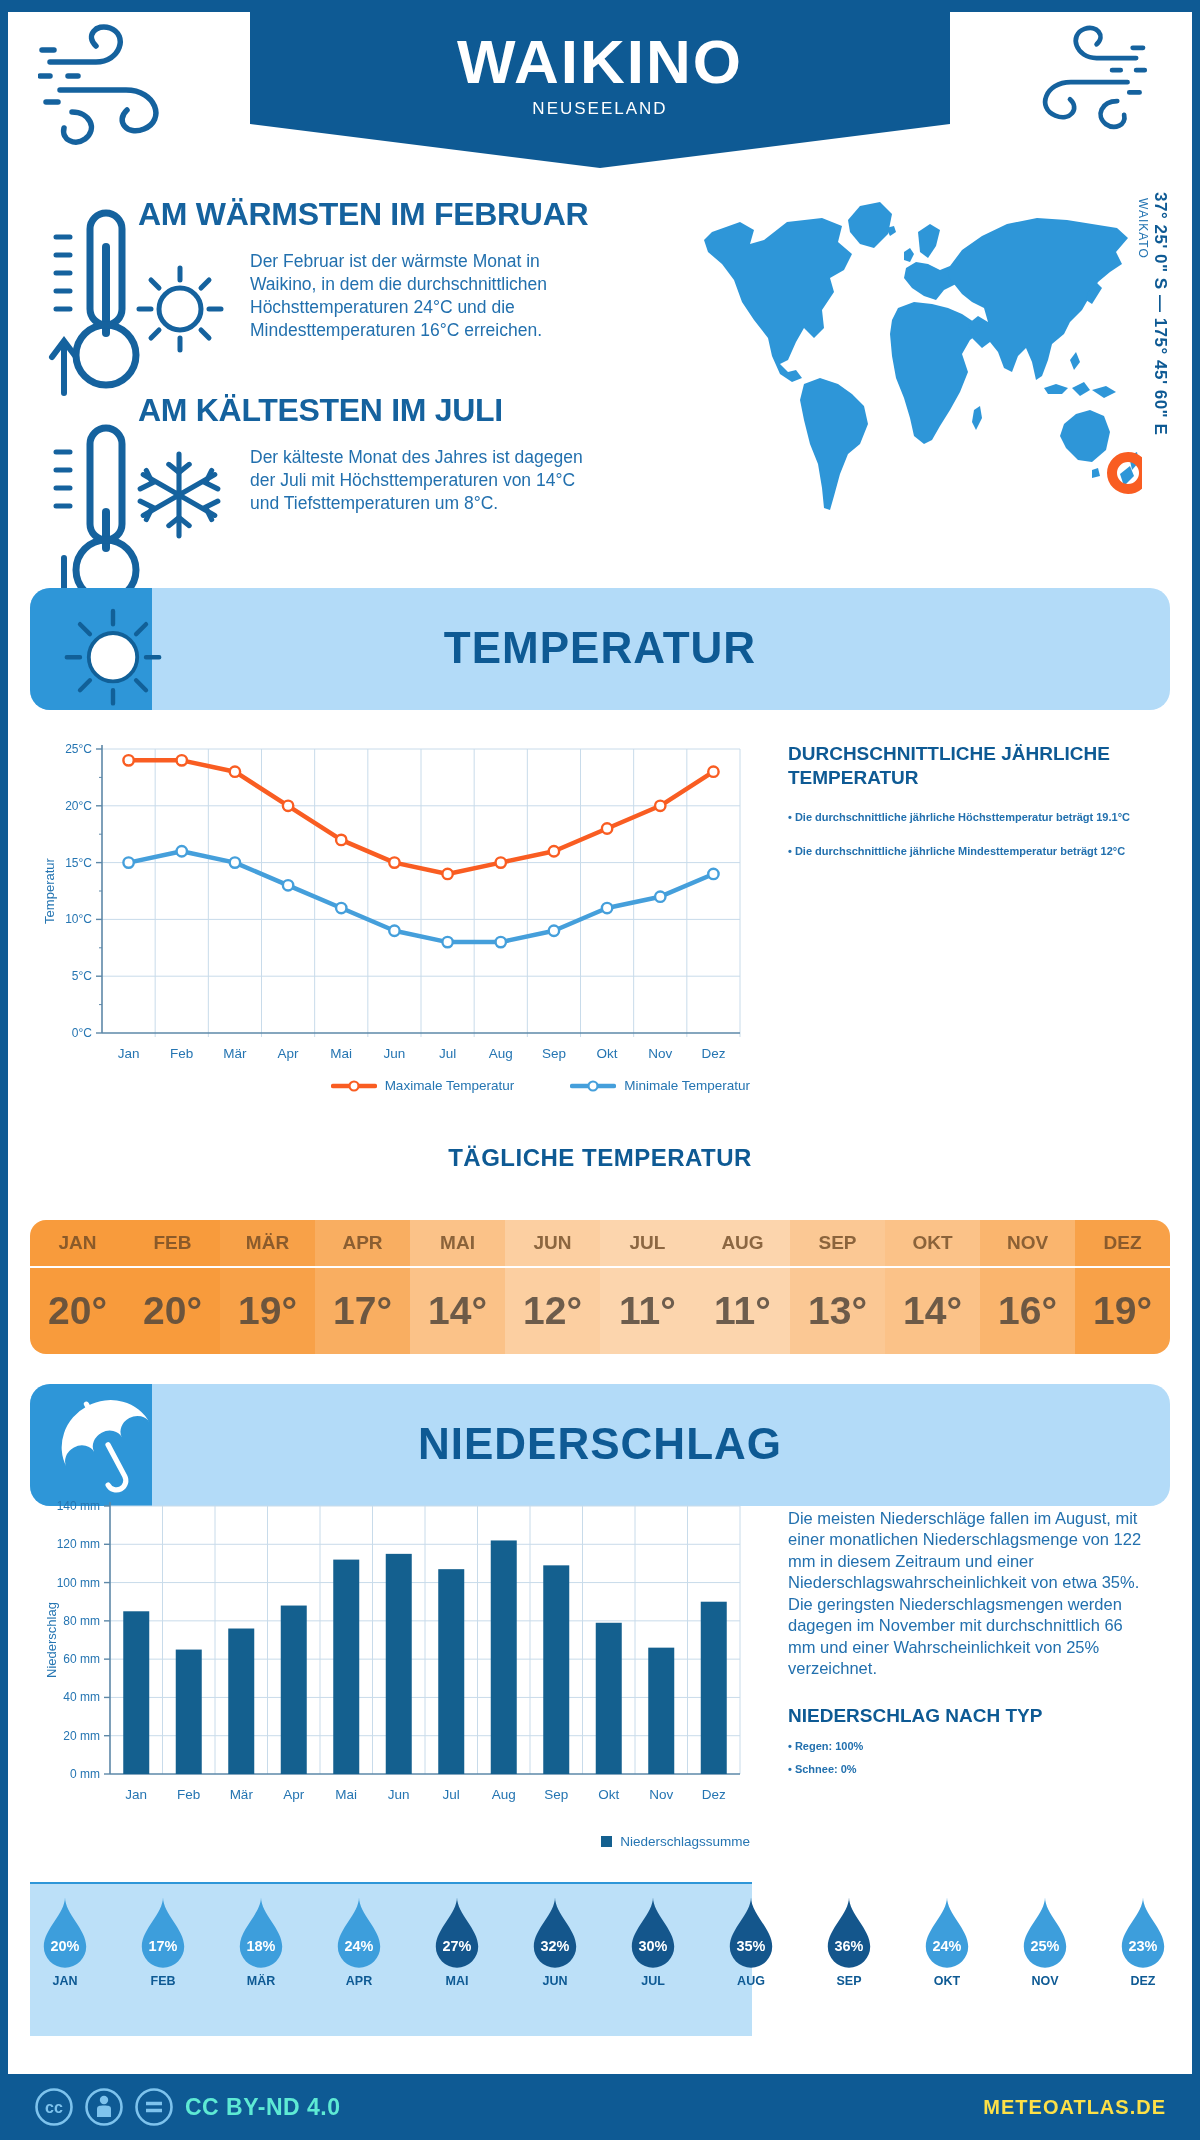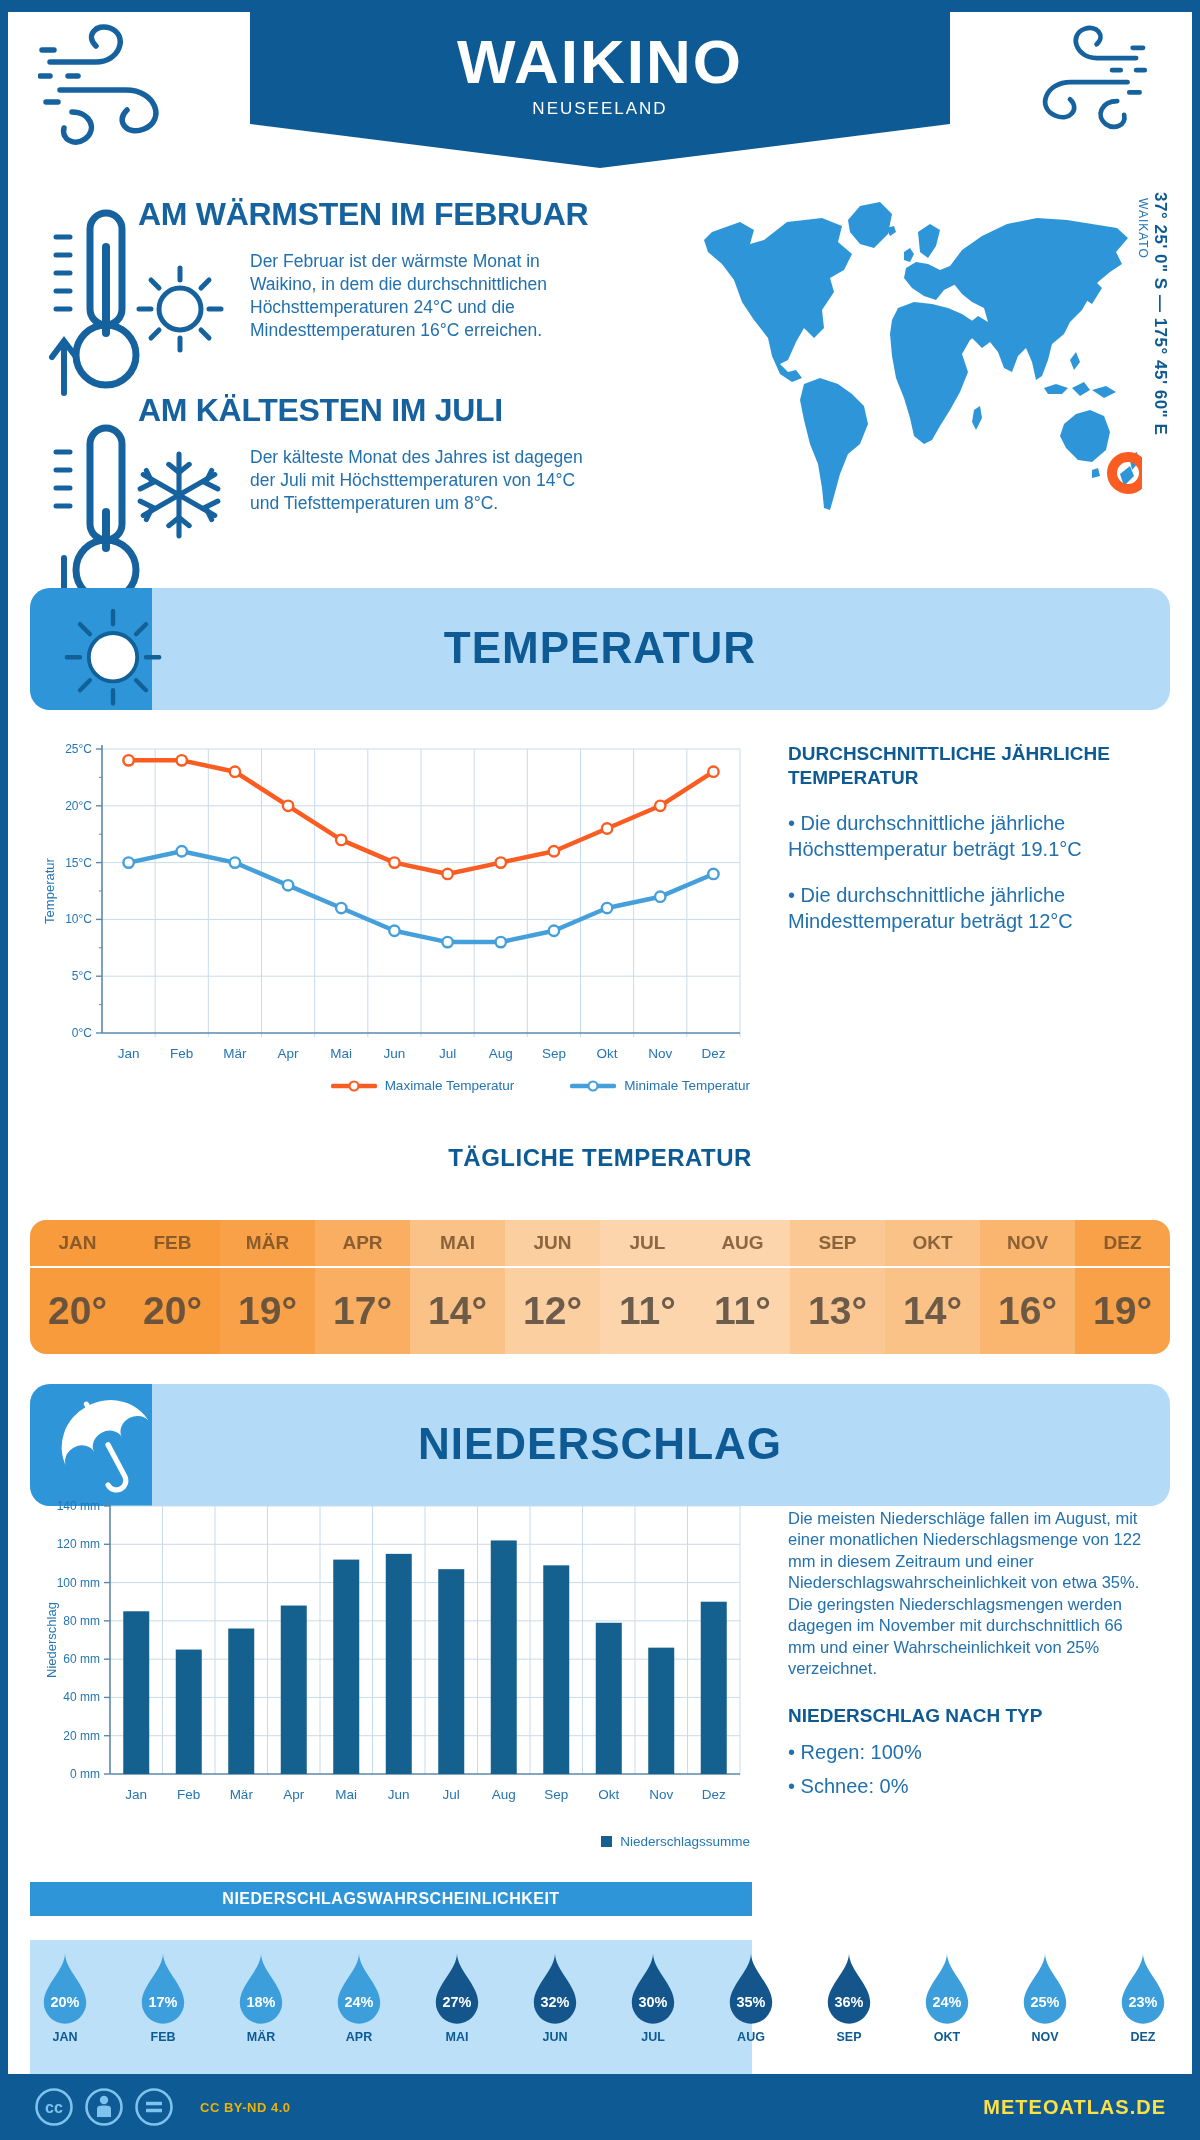--- a/index.html
+++ b/index.html
@@ -34,47 +34,47 @@
   .banner .btitle{position:absolute;left:0;right:0;top:50%;transform:translateY(-52%);text-align:center;
     font-size:44px;font-weight:bold;color:#0E5A94;letter-spacing:1px;}
 
   svg text{font-family:"Liberation Sans","DejaVu Sans",sans-serif;}
 
   .legend{position:absolute;display:flex;justify-content:flex-end;gap:56px;align-items:center;}
   .legend .item{display:flex;align-items:center;gap:8px;font-size:13.5px;color:#2575B2;}
 
   .panel{position:absolute;width:360px;color:#2270AE;}
   .panel .phead{font-size:19px;font-weight:bold;color:#0E5A94;line-height:1.25;}
-  .panel .bullet{font-size:20px;line-height:1.3;margin-top:20px;}
+  .panel .bullet{font-size:11px;line-height:1.3;margin-top:20px;font-weight:bold;}
   .panel p{font-size:16.5px;line-height:1.3;margin:0 0 20px 0;}
 
   .center-head{position:absolute;left:0;right:0;text-align:center;font-size:24px;font-weight:bold;color:#0E5A94;letter-spacing:0.5px;}
 
   
   .dtable{position:absolute;left:30px;top:1220px;width:1140px;height:134px;border-radius:16px;overflow:hidden;
     display:grid;grid-template-columns:repeat(12,1fr);}
   .dtable .col{display:flex;flex-direction:column;}
   .dtable .mh{height:48px;display:flex;align-items:center;justify-content:center;
     font-size:19px;font-weight:bold;color:rgba(108,72,36,0.78);border-bottom:2px solid #fff;}
   .dtable .mv{flex:1;display:flex;align-items:center;justify-content:center;
     font-size:39px;font-weight:bold;color:rgba(84,72,60,0.85);}
 
   
   .prob-bar{position:absolute;left:30px;top:1882px;width:722px;height:34px;background:#2E96D8;
     display:flex;align-items:center;justify-content:center;color:#fff;font-weight:bold;font-size:16px;letter-spacing:0.5px;}
-  .prob-panel{position:absolute;left:30px;top:1940px;width:722px;height:152px;background:#BCE0F8;
+  .prob-panel{position:absolute;left:30px;top:1884px;width:722px;height:152px;background:#BCE0F8;
     display:flex;justify-content:space-around;align-items:flex-start;padding:10px 24px 0 8px;gap:44px;}
   .drop-cell{display:flex;flex-direction:column;align-items:center;width:56px;}
   .drop-cell .dm{margin-top:4px;font-size:12.5px;font-weight:bold;color:#0E5A94;}
 
   
   .footer{position:absolute;left:0;bottom:0;width:1200px;height:66px;background:#0E5A94;
     display:flex;align-items:center;}
   .footer .cc-group{display:flex;align-items:center;gap:10px;margin-left:34px;}
-  .footer .cc-label{color:#eab308;font-weight:bold;font-size:13px;letter-spacing:0.5px;margin-left:16px;}
+  .footer .cc-label{color:#5eead4;font-weight:bold;font-size:23px;letter-spacing:0.5px;margin-left:1px;}
   .footer .site{margin-left:auto;margin-right:34px;color:#fde047;font-weight:bold;font-size:20px;letter-spacing:1px;}
 </style>
 </head>
 <body>
 
 <div class="page">
   <div class="frame top"></div>
   <div class="frame left"></div>
   <div class="frame right"></div>
 

